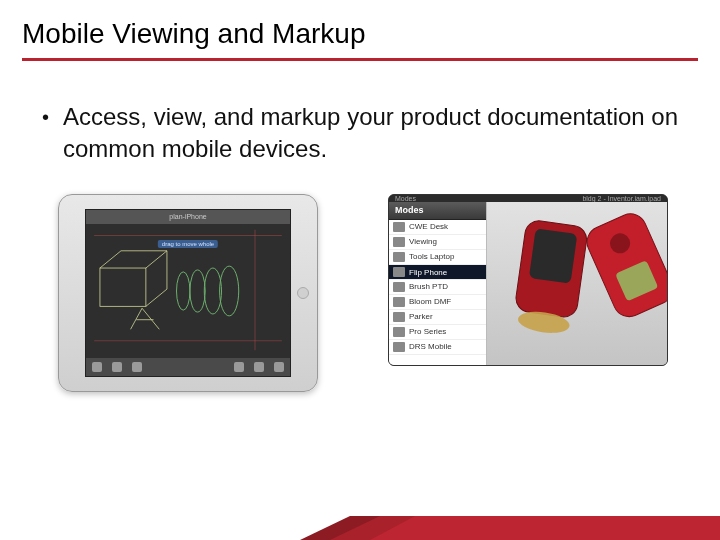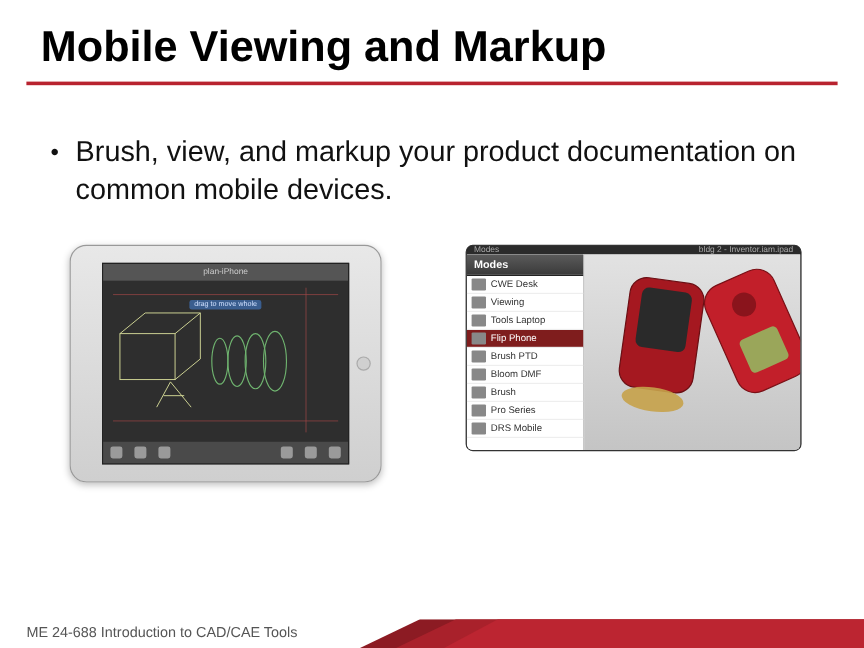--- a/index.html
+++ b/index.html
@@ -4,24 +4,24 @@
 <style>
   * { box-sizing: border-box; margin: 0; padding: 0; }
   body {
     width: 720px; height: 540px;
     font-family: Arial, Helvetica, sans-serif;
     background: #fff;
     position: relative;
     overflow: hidden;
   }
   .title {
-    font-size: 36px;
-    font-weight: bold;
+    font-size: 28px;
+    font-weight: normal;
     color: #000;
-    padding: 18px 0 8px 34px;
+    padding: 18px 0 8px 22px;
   }
   .title-underline {
     height: 3px;
     background: #b8232f;
     margin: 0 22px 0 22px;
   }
   .bullet-block {
     padding: 40px 30px 0 42px;
   }
   .bullet-row {
@@ -111,21 +111,21 @@
     color:#fff; font-size:9px; font-weight:bold;
     display:flex; align-items:center; padding-left:6px;
     border-bottom:1px solid #222;
   }
   .side-item {
     display:flex; align-items:center;
     padding:2px 4px; gap:4px;
     border-bottom:1px solid #eee;
     color:#333;
   }
-  .side-item.selected { background:#7f1d1d; color:#fff; }
+  .side-item.selected { background:#0f172a; color:#fff;align-items:flex-end; }
   .side-thumb { width:12px; height:10px; background:#888; border-radius:1px; flex-shrink:0; }
   .tablet-view {
     flex:1;
     background: linear-gradient(#e2e2e2,#c4c4c4);
     position:relative;
   }
   .tablet-bottombar {
     height:20px; background:#2a2a2a;
     display:flex; gap:10px; align-items:center; padding:0 8px;
   }
@@ -146,21 +146,21 @@
 </style>
 </head>
 <body>
 
 <div class="title">Mobile Viewing and Markup</div>
 <div class="title-underline"></div>
 
 <div class="bullet-block">
   <div class="bullet-row">
     <span class="bullet">•</span>
-    <span>Brush, view, and markup your product documentation on common mobile devices.</span>
+    <span>Access, view, and markup your product documentation on common mobile devices.</span>
   </div>
 </div>
 
 <div class="images-row">
 
   <div class="ipad-frame">
     <div class="ipad-home"></div>
     <div class="ipad-screen">
       <div class="ipad-topbar">plan-iPhone</div>
       <div class="ipad-canvas">
@@ -230,21 +230,21 @@
             <div class="side-item">
               <div class="side-thumb"></div>
               <span>Brush PTD</span>
             </div>
             <div class="side-item">
               <div class="side-thumb"></div>
               <span>Bloom DMF</span>
             </div>
             <div class="side-item">
               <div class="side-thumb"></div>
-              <span>Brush</span>
+              <span>Parker</span>
             </div>
             <div class="side-item">
               <div class="side-thumb"></div>
               <span>Pro Series</span>
             </div>
             <div class="side-item">
               <div class="side-thumb"></div>
               <span>DRS Mobile</span>
             </div>
           </div>
@@ -273,14 +273,13 @@
   </div>
 
 </div>
 
 <div class="footer">
   <svg class="footer-band" viewBox="0 0 420 24" preserveAspectRatio="none">
     <polygon points="0,24 50,0 420,0 420,24" fill="#8c1b23"></polygon>
     <polygon points="30,24 80,0 420,0 420,24" fill="#a9212b"></polygon>
     <polygon points="70,24 115,0 420,0 420,24" fill="#bc2531"></polygon>
   </svg>
-  <div class="footer-text">ME 24-688 Introduction to CAD/CAE Tools</div>
 </div>
 
 </body></html>

